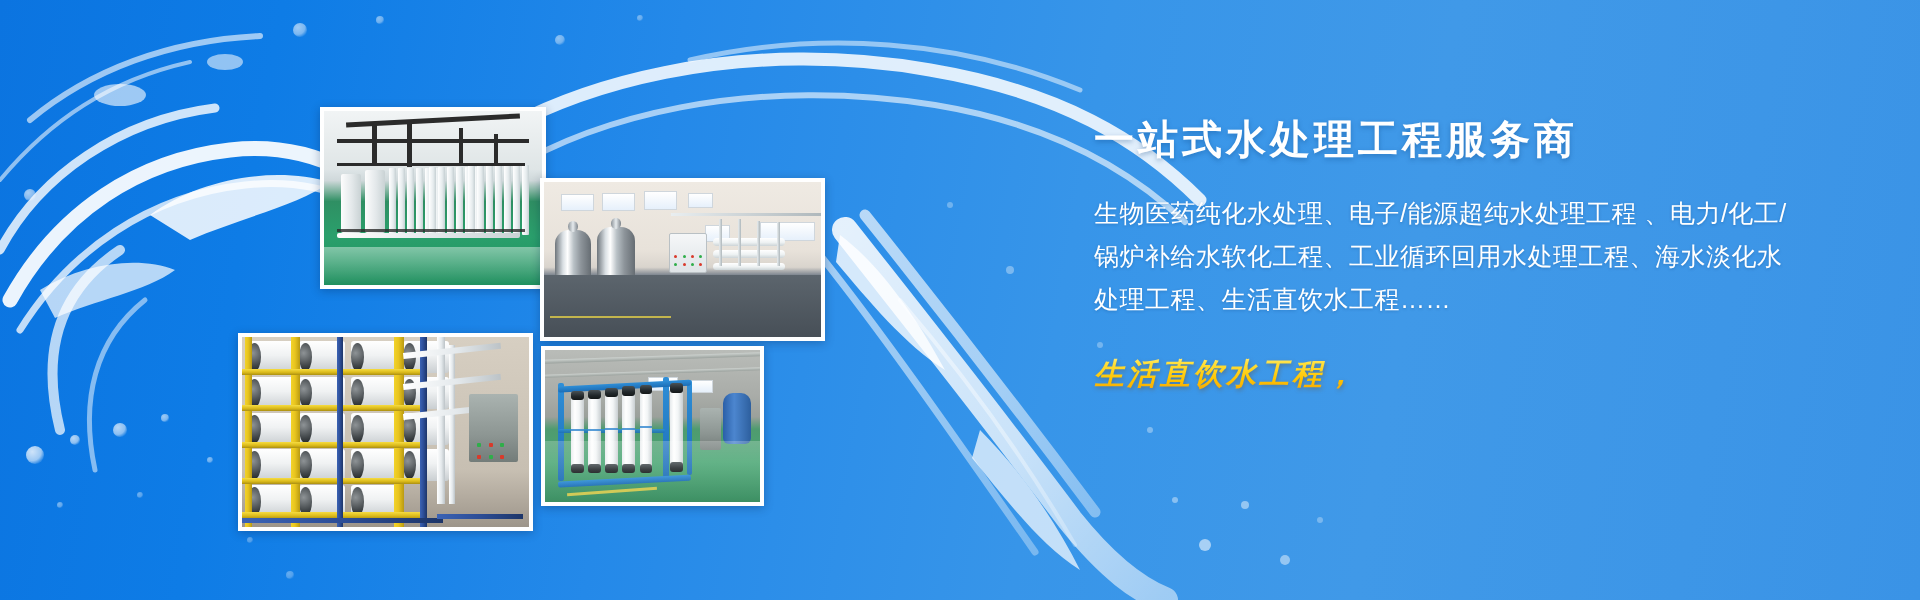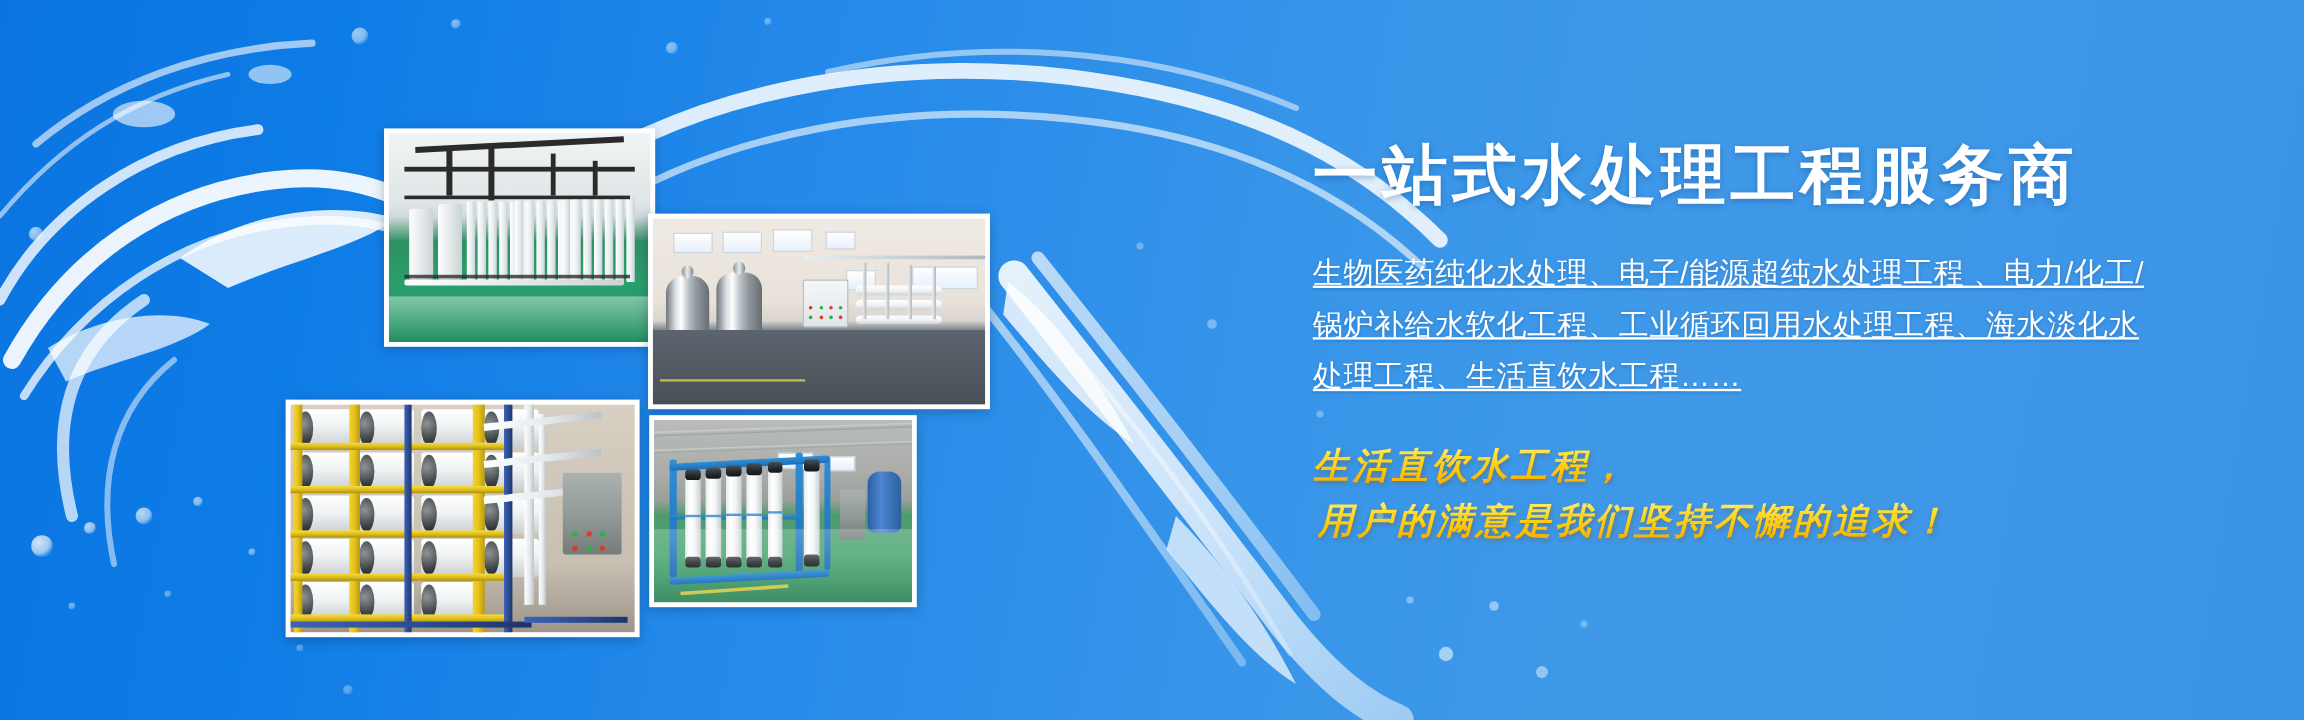--- a/index.html
+++ b/index.html
@@ -77,29 +77,28 @@
   .uflabel{position:absolute;height:2px;background:#2f86d0;opacity:.8;}
   .floor4{position:absolute;left:0;bottom:0;width:100%;height:40%;
      background:linear-gradient(180deg,rgba(255,255,255,.22),rgba(255,255,255,0));}
   .ystripe4{position:absolute;height:3px;background:#e0cf55;opacity:.9;}
   .bgtank{position:absolute;border-radius:10px 10px 6px 6px;
      background:linear-gradient(90deg,#2a5fa8,#4c86cf 40%,#2d5f9e);}
 
   
   .textcol{position:absolute;left:1094px;top:118px;width:760px;}
   .headline{
-    font-size:54px;font-weight:bold;color:#ffffff;letter-spacing:4px;
+    font-size:40px;font-weight:bold;color:#ffffff;letter-spacing:4px;
     line-height:1.05;white-space:nowrap;
     text-shadow:0 2px 5px rgba(10,60,120,.35);
   }
   .desc{
     margin-top:32px;font-size:25px;color:#ffffff;line-height:1.72;
     letter-spacing:.5px;max-width:700px;
     text-shadow:0 1px 3px rgba(10,60,120,.30);
-    text-decoration:underline;
   }
   .slogan{margin-top:30px;}
   .sline{
     font-size:30px;font-weight:bold;font-style:italic;letter-spacing:3px;
     line-height:1.55;white-space:nowrap;
     background:linear-gradient(180deg,#fff7c0 2%,#ffe03a 26%,#ffc400 60%,#f0960d 100%);
     -webkit-background-clip:text;background-clip:text;color:transparent;
     -webkit-text-fill-color:transparent;
     filter:drop-shadow(1px 2px 2px rgba(120,60,0,.35));
   }
@@ -400,17 +399,16 @@
     </div>
   </div>
 
   <div class="textcol">
     <div class="headline">一站式水处理工程服务商</div>
 
     <div class="desc">生物医药纯化水处理、电子/能源超纯水处理工程 、电力/化工/锅炉补给水软化工程、工业循环回用水处理工程、海水淡化水处理工程、生活直饮水工程……</div>
 
     <div class="slogan">
       <div class="sline l1">生活直饮水工程，</div>
-      <div class="sline l2">用户的满意是我们坚持不懈的追求！</div>
     </div>
   </div>
 
 </div>
 
 </body></html>

